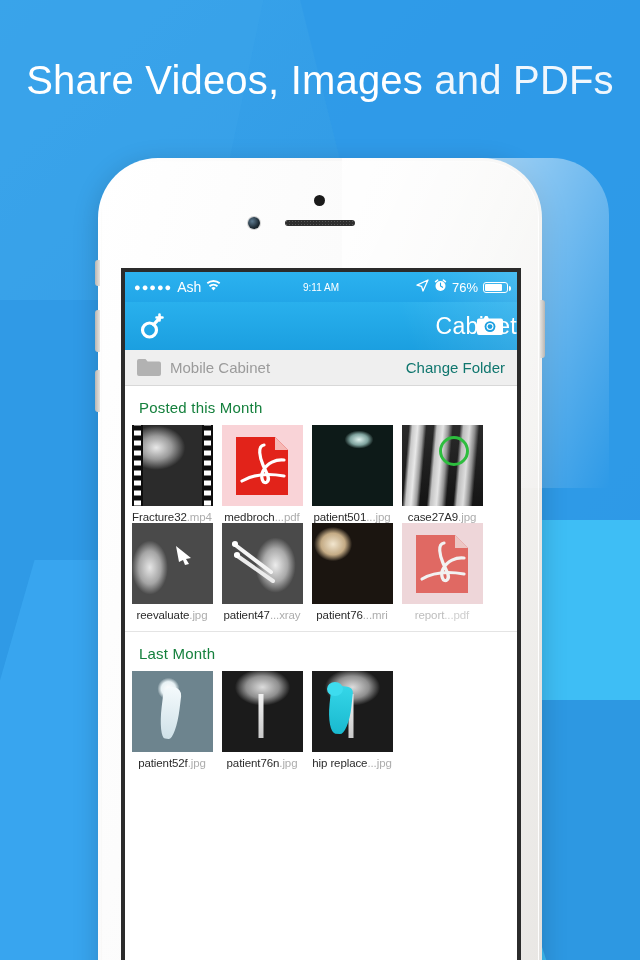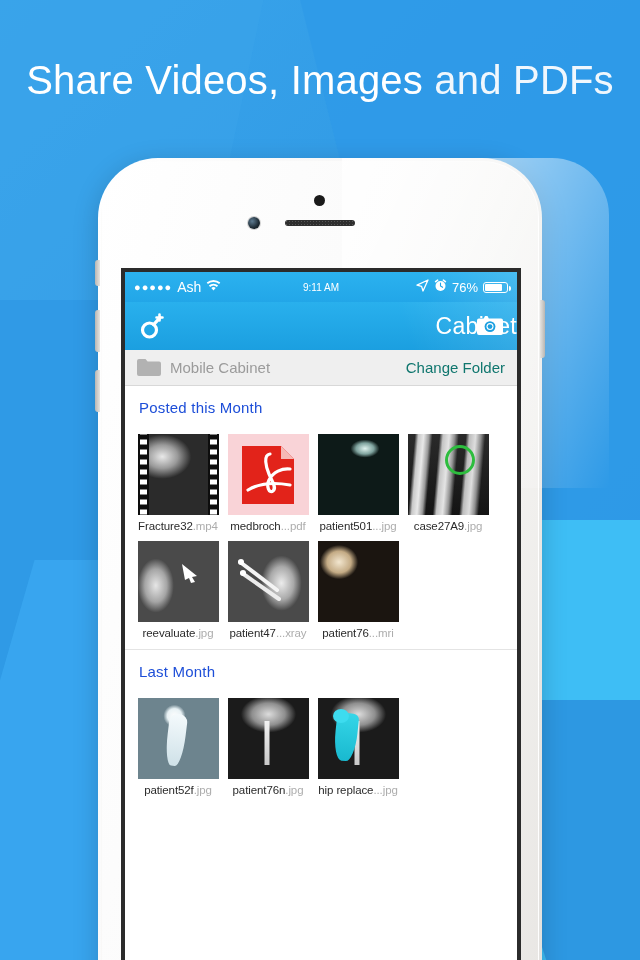--- a/index.html
+++ b/index.html
@@ -138,24 +138,24 @@
   }
   .folder-icon { width:24px; height:17px; margin-right:9px; flex:none; }
   .folder-name { font-size:15px; color:#9b9b9b; font-weight:400; }
   .change-folder { margin-left:auto; font-size:15px; color:#0f766e; }
 
   
   .content { height:682px; overflow:hidden; background:#fff; }
   .section { padding:0 0 10px 0; }
   .section + .section { border-top:1px solid #e4e4e4; }
   .section-title {
-    font-size:15px; color:#1d4ed8; font-weight:400;
+    font-size:15px; color:#15803d; font-weight:400;
     padding:13px 0 9px 14px; letter-spacing:.2px;
   }
-  .grid { display:flex; padding-left:8px;margin-top:9px; }
+  .grid { display:flex; padding-left:2px; }
   .cell { width:90px; margin-right:0; text-align:center; }
   .thumb {
     width:81px; height:81px; margin:0 auto 5px auto;
     background:#ddd; overflow:hidden; position:relative;
   }
   .fname { font-size:11.5px; color:#2b2b2b; white-space:nowrap;
      overflow:hidden; letter-spacing:-.1px; }
   .fname .ext { color:#adadad; }
   .cell.dim .fname { color:#bdbdbd; }
   .cell.dim .fname .ext { color:#cfcfcf; }
@@ -385,20 +385,33 @@
                   </svg></div>
               </div>
               <div class="fname"><span>patient47</span><span class="ext">...xray</span></div>
             </div>
             <div class="cell">
               <div class="thumb">
                 <div class="tv mri-3d"></div>
               </div>
               <div class="fname"><span>patient76</span><span class="ext">...mri</span></div>
             </div>
+            <div class="cell dim">
+              <div class="thumb">
+                <div class="tv pdf-bg dim">
+                  <svg width="56" height="62" viewBox="0 0 56 62" aria-hidden="true">
+                    <path d="M2 2 L41 2 L54 15 L54 60 L2 60 Z" fill="#e2231a"></path>
+                    <path d="M41 2 L54 15 L41 15 Z" fill="#f6b8b5"></path>
+                    <path d="M30 10 C23 11 26 23 29 30 C32 37 37 44 33 47 C29 50 26 42 29 36 C33 28 42 24 50 25" fill="none" stroke="#fff" stroke-width="3.2" stroke-linecap="round"></path>
+                    <path d="M8 46 C18 40 33 38 50 41" fill="none" stroke="#fff" stroke-width="3.2" stroke-linecap="round"></path>
+                  </svg>
+                </div>
+              </div>
+              <div class="fname"><span>report</span><span class="ext">...pdf</span></div>
+            </div>
           </div>
         </div>
         <div class="section">
           <div class="section-title">Last Month</div>
           <div class="grid">
             <div class="cell">
               <div class="thumb">
                 <div class="tv xray-impl-a"></div>
                 <div class="impl-stem"></div>
               </div>

